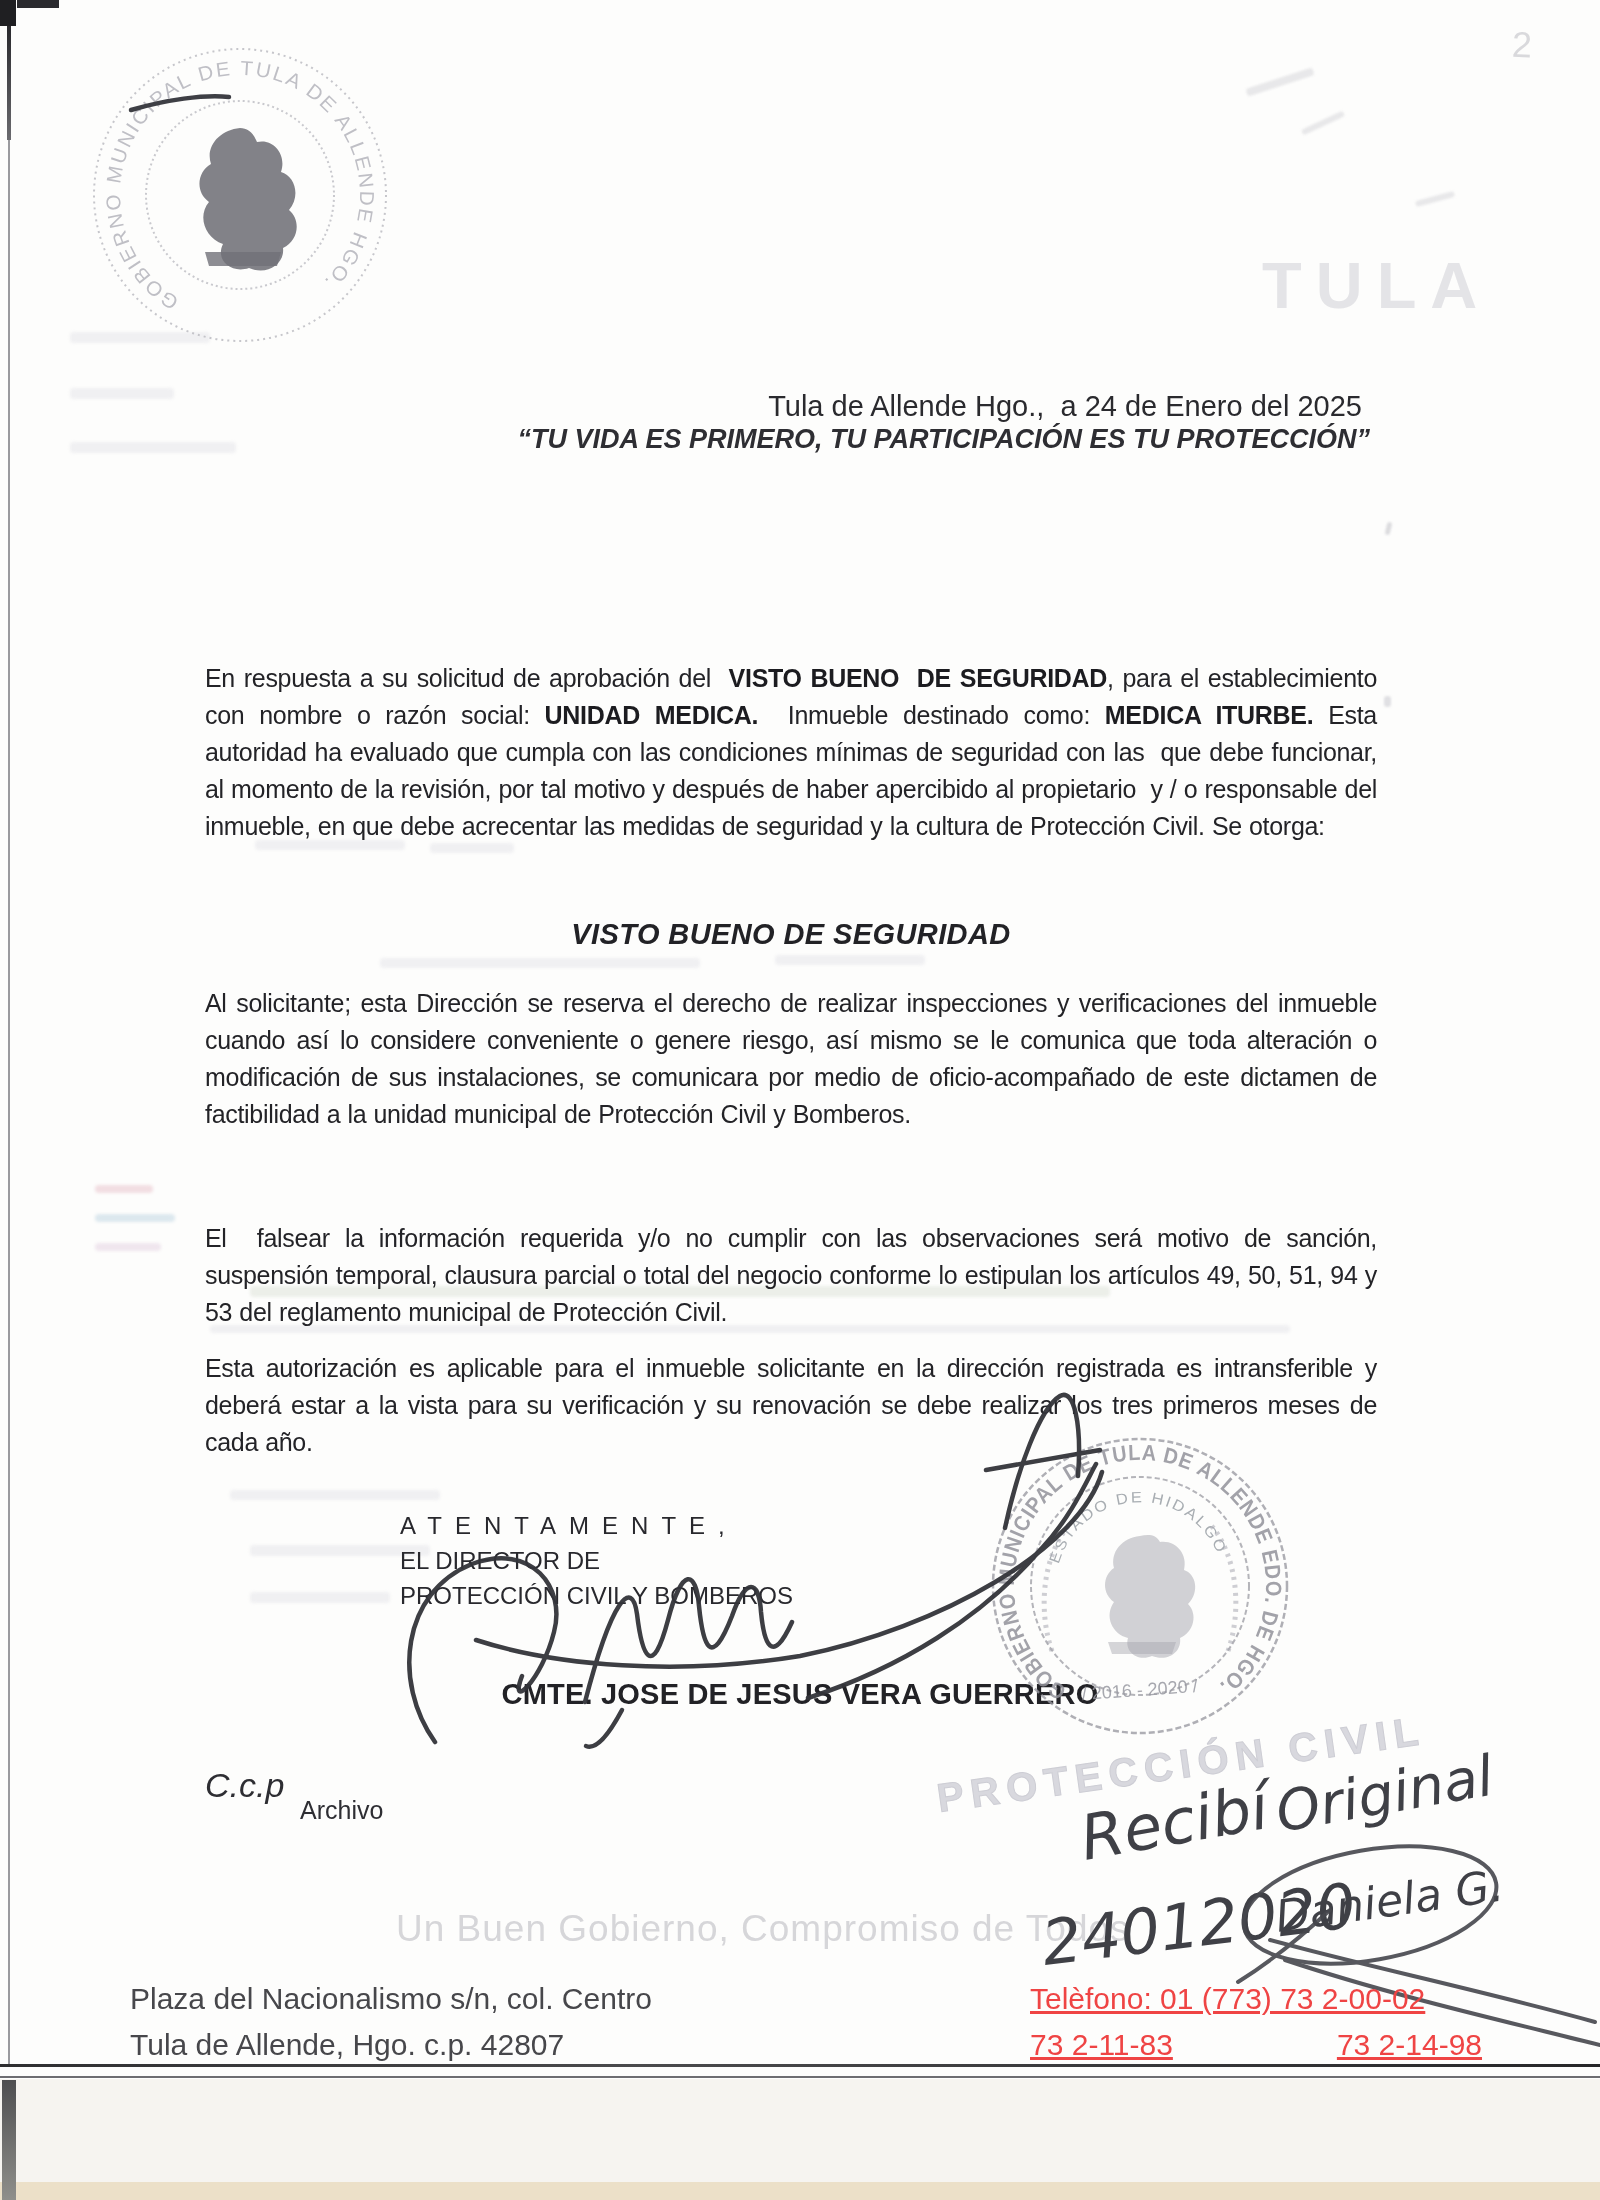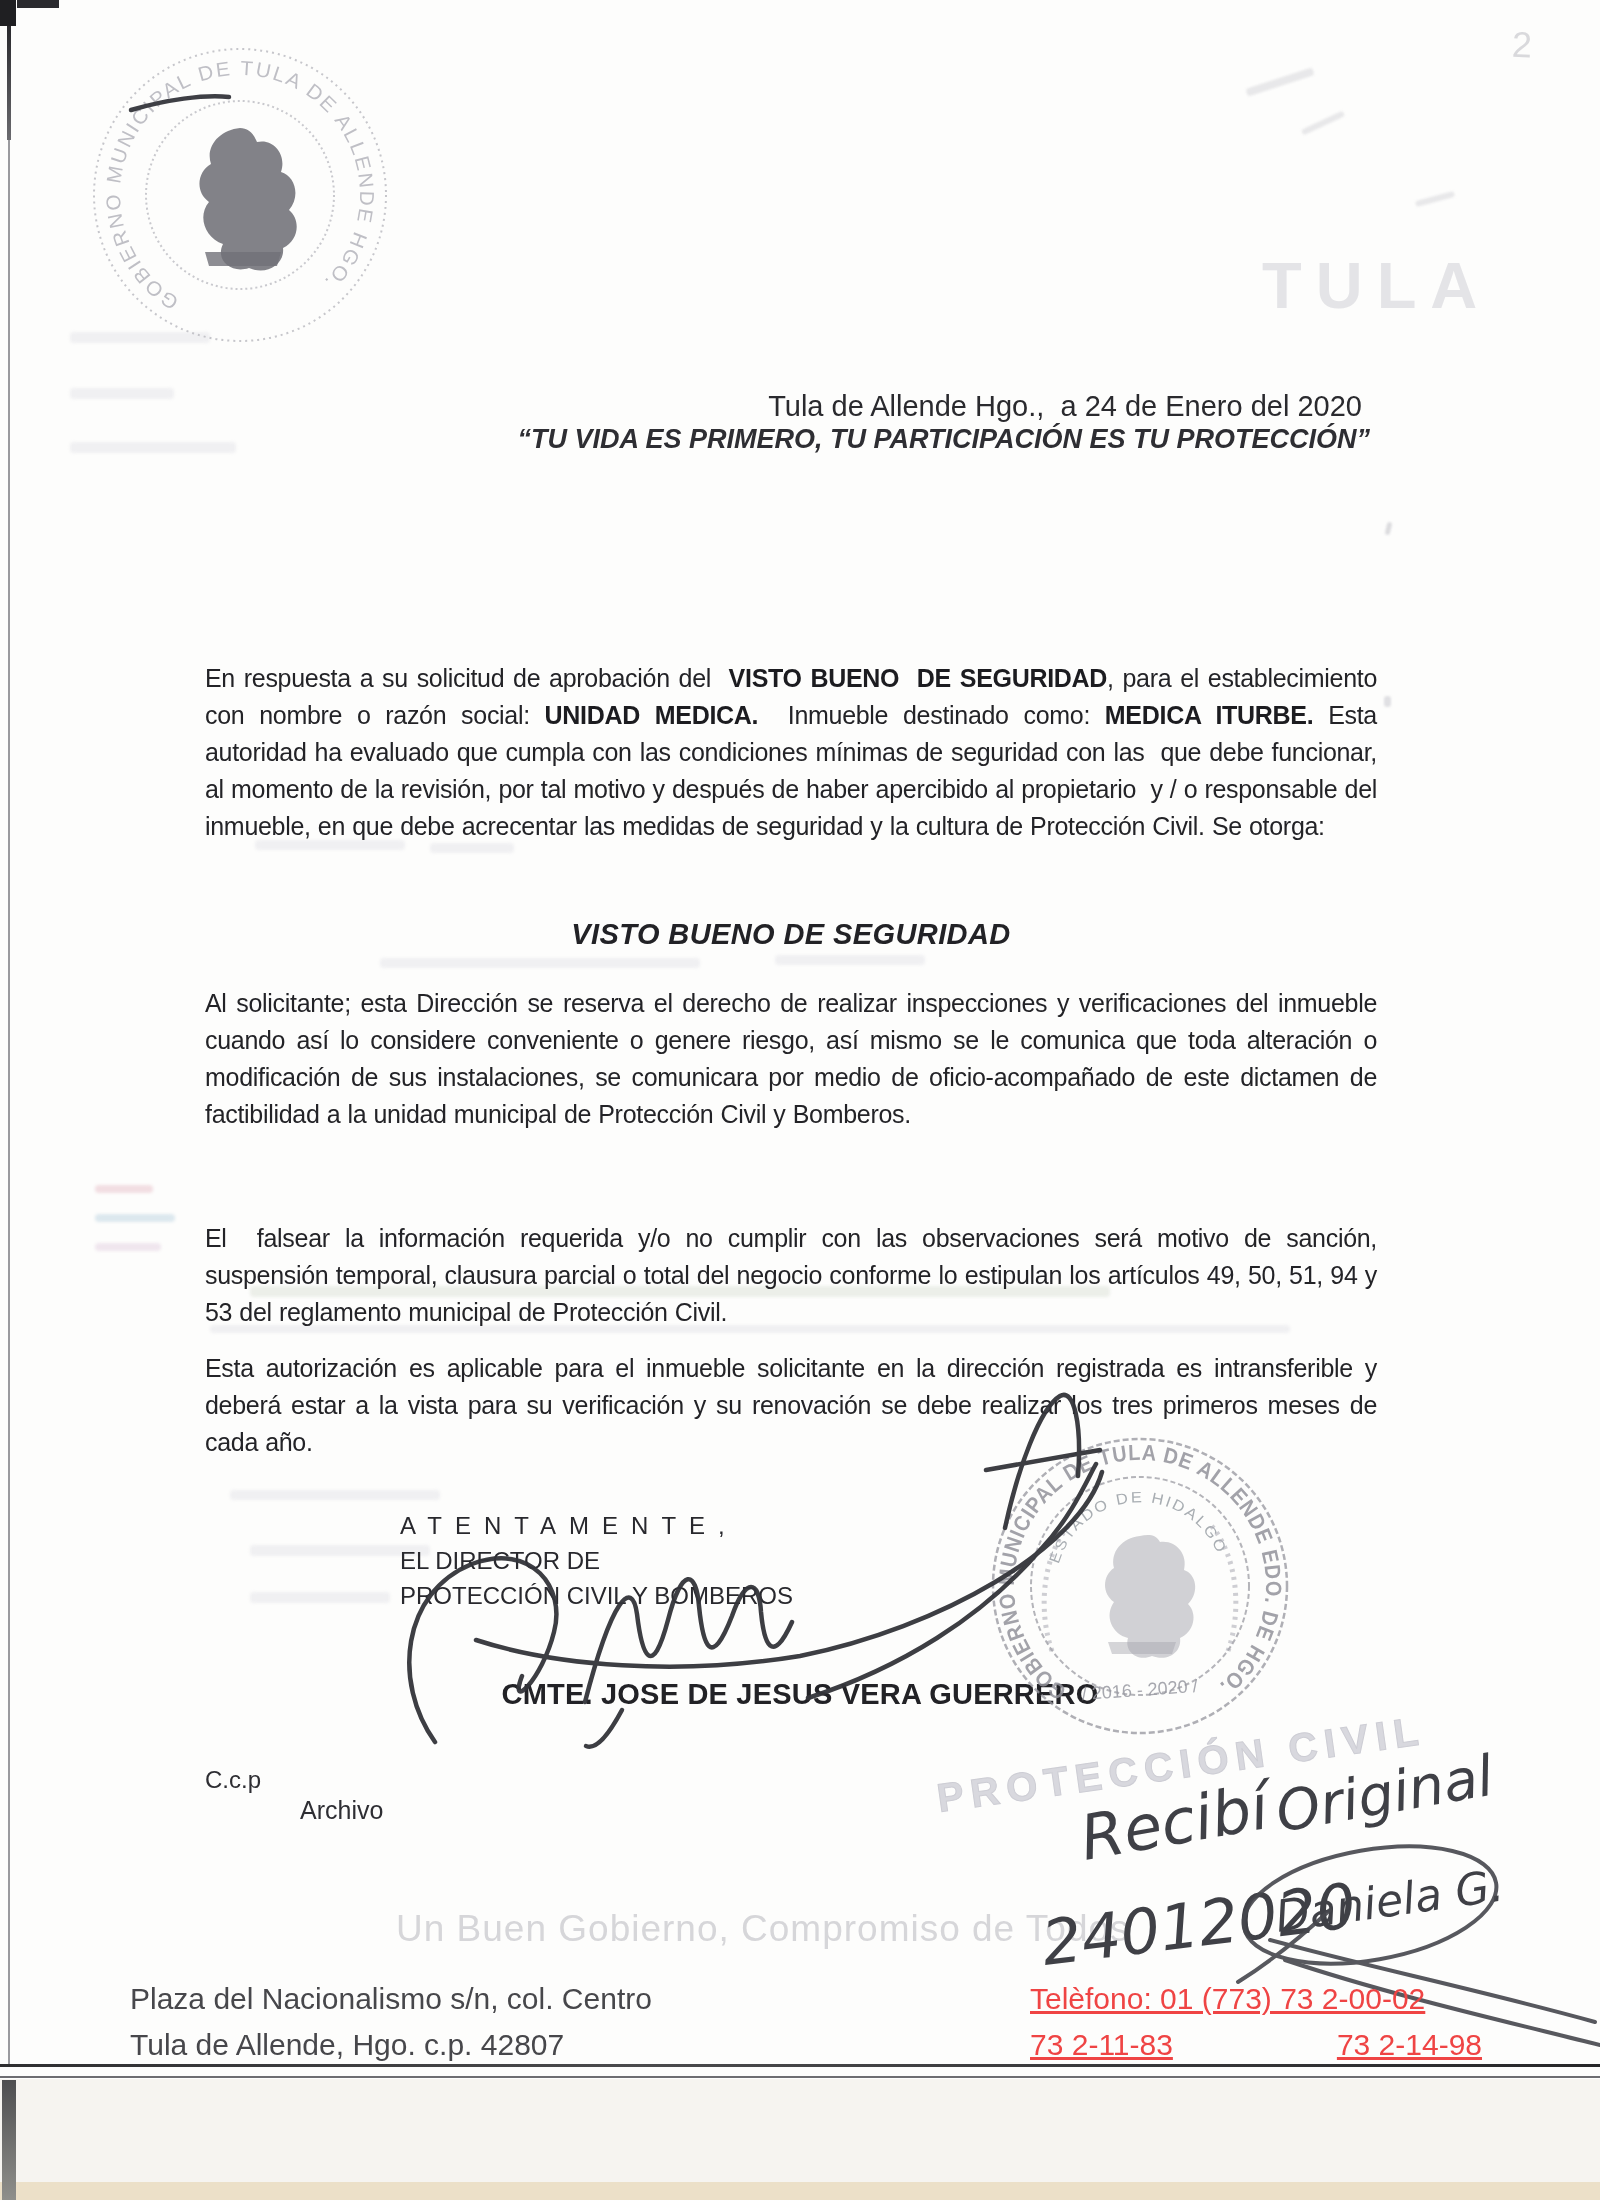--- a/index.html
+++ b/index.html
@@ -44,21 +44,21 @@
   .p1{top:660px;} .p2{top:985px;} .p3{top:1220px;} .p4{top:1350px;}
   .para b{font-weight:bold;color:#1c1c20;}
   .heading{position:absolute;left:205px;top:918px;width:1172px;text-align:center;
     font-size:29px;font-weight:bold;font-style:italic;letter-spacing:.4px;color:#222226;}
   
   .sig-block{position:absolute;left:400px;top:1508px;width:800px;text-align:left;
     font-size:24px;line-height:35px;color:#28282d;}
   .sig-block .spaced{letter-spacing:13px;}
   .cmte{position:absolute;left:330px;top:1678px;width:940px;text-align:center;
     font-size:29px;font-weight:bold;color:#222226;letter-spacing:.2px;}
-  .ccp{position:absolute;left:205px;top:1766px;font-size:24px;color:#2e2e33;}
+  .ccp{position:absolute;left:205px;top:1766px;font-size:34px;color:#2e2e33;font-style:italic;}
   .archivo{position:absolute;left:300px;top:1796px;font-size:25px;color:#2e2e33;}
   
   .addr{position:absolute;left:130px;top:1976px;font-size:30px;line-height:46px;color:#47474b;}
   .phones{position:absolute;left:1030px;top:1976px;width:452px;font-size:30px;line-height:46px;color:#ef4444;text-decoration:underline;}
   .phones .row2{display:flex;justify-content:space-between;}
   svg{position:absolute;overflow:visible;}
   svg text{font-family:"Liberation Sans",sans-serif;}
   .hw-text{font-family:"DejaVu Sans",sans-serif;font-style:italic;fill:#3f4046;}
 </style>
 </head>
@@ -100,21 +100,21 @@
     <text font-size="20" fill="#b9b9c0" letter-spacing="2" opacity="0.9">
       <textPath href="#sealArc" startOffset="0" textLength="600" lengthAdjust="spacingAndGlyphs">GOBIERNO MUNICIPAL DE TULA DE ALLENDE HGO.</textPath>
     </text>
     <path d="M155 88 C135 90 120 106 126 124 C112 132 110 152 124 162 C112 176 120 198 138 204 C130 220 146 234 164 228 C182 236 200 224 198 208 C214 200 216 180 204 170 C216 156 210 136 196 132 C202 114 188 98 172 102 C168 92 162 88 155 88 Z" fill="#717178" opacity="0.88"></path>
     <path d="M120 212 L196 212 L192 226 L124 226 Z" fill="#717178" opacity="0.8"></path>
     <path d="M46 70 C80 60 120 54 144 57" fill="none" stroke="#3e3f45" stroke-width="4.5" stroke-linecap="round"></path>
   </svg>
 
   <div class="tula-wm">TULA</div>
 
-  <div class="date-line">Tula de Allende Hgo.,  a 24 de Enero del 2020</div>
+  <div class="date-line">Tula de Allende Hgo.,  a 24 de Enero del 2025</div>
   <div class="slogan">“TU VIDA ES PRIMERO, TU PARTICIPACIÓN ES TU PROTECCIÓN”</div>
 
 
   <div class="para p1"><span>En respuesta a su solicitud de aprobación del  </span><b>VISTO BUENO  DE SEGURIDAD</b><span>, para el establecimiento con nombre o razón social: </span><b>UNIDAD MEDICA.</b><span>  Inmueble destinado como: </span><b>MEDICA ITURBE.</b><span> Esta autoridad ha evaluado que cumpla con las condiciones mínimas de seguridad con las  que debe funcionar, al momento de la revisión, por tal motivo y después de haber apercibido al propietario  y / o responsable del inmueble, en que debe acrecentar las medidas de seguridad y la cultura de Protección Civil. Se otorga:</span></div>
 
   <div class="heading">VISTO BUENO DE SEGURIDAD</div>
 
   <div class="para p2">Al solicitante; esta Dirección se reserva el derecho de realizar inspecciones y verificaciones del inmueble cuando así lo considere conveniente o genere riesgo, así mismo se le comunica que toda alteración o modificación de sus instalaciones, se comunicara por medio de oficio-acompañado de este dictamen de factibilidad a la unidad municipal de Protección Civil y Bomberos.</div>
   <div class="para p3">El  falsear la información requerida y/o no cumplir con las observaciones será motivo de sanción, suspensión temporal, clausura parcial o total del negocio conforme lo estipulan los artículos 49, 50, 51, 94 y 53 del reglamento municipal de Protección Civil.</div>
   <div class="para p4">Esta autorización es aplicable para el inmueble solicitante en la dirección registrada es intransferible y deberá estar a la vista para su verificación y su renovación se debe realizar los tres primeros meses de cada año.</div>

